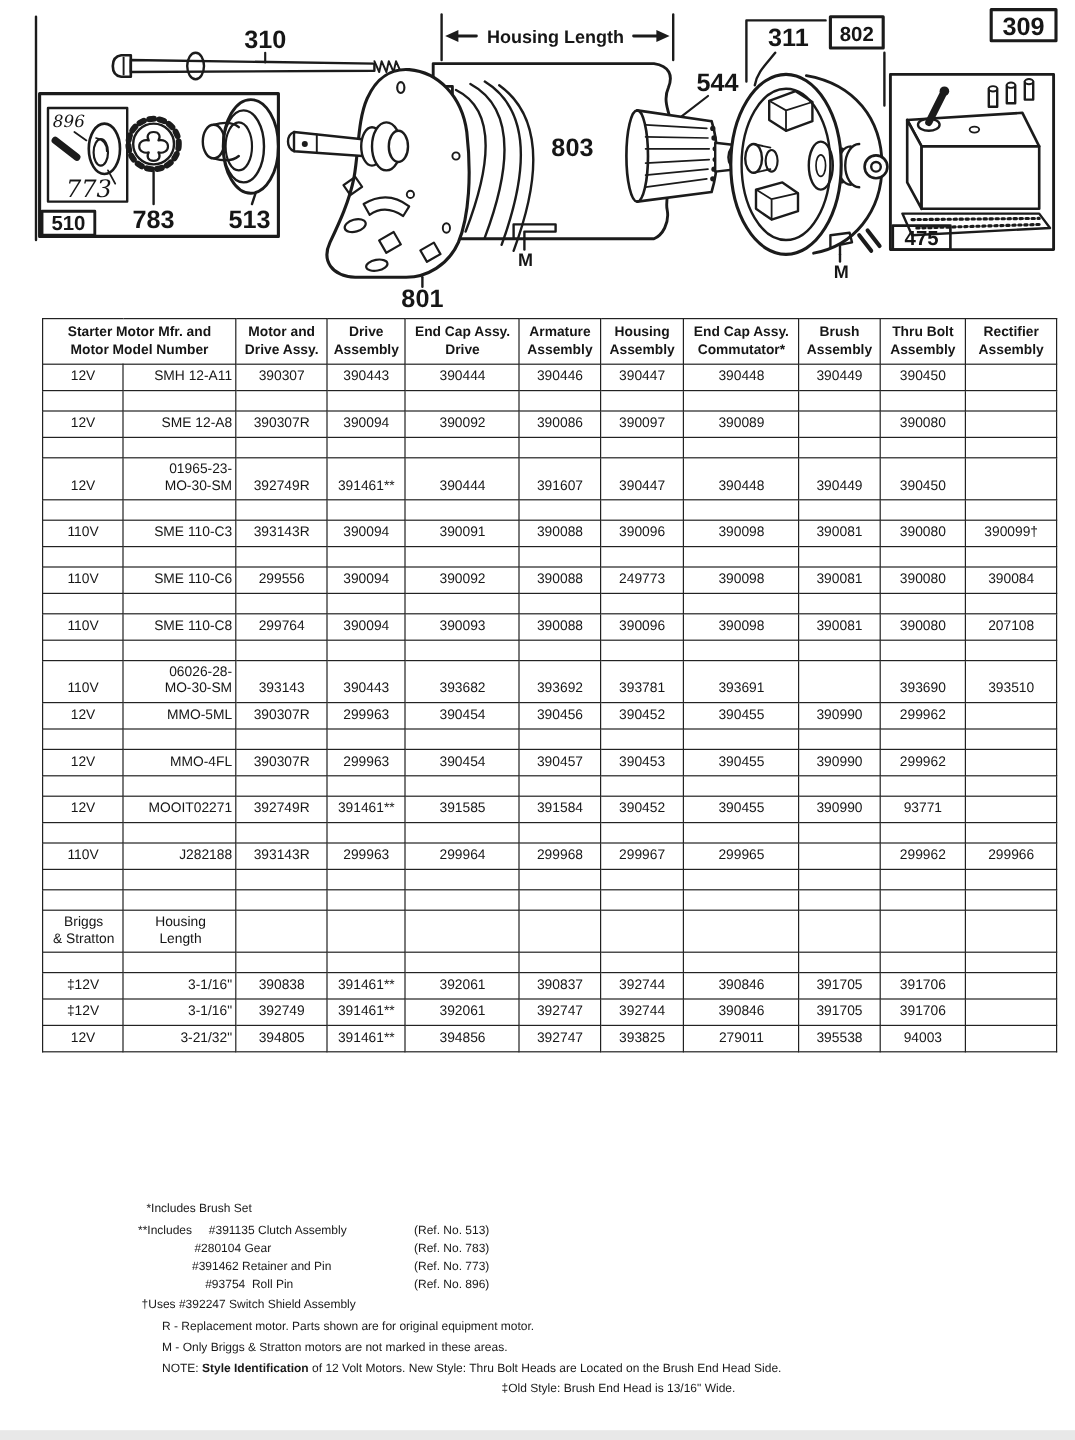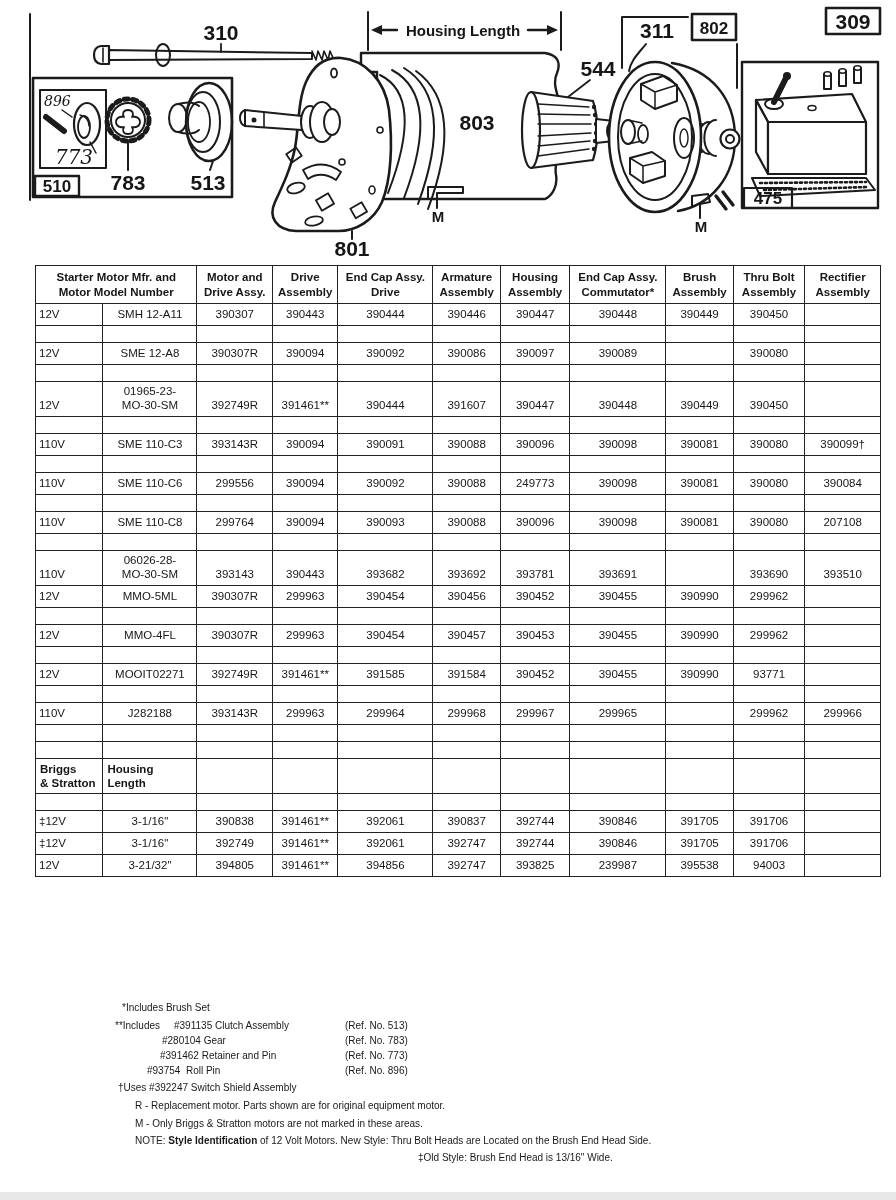--- a/index.html
+++ b/index.html
@@ -19,22 +19,22 @@
 
   table.parts{position:absolute;left:35px;top:265px;width:846px;border-collapse:collapse;
       table-layout:fixed;font-size:11.5px;color:#161616;}
   table.parts td,table.parts th{border:1.6px solid #222;padding:0 3px;overflow:hidden;
       line-height:1.22;vertical-align:middle;}
   table.parts th{font-weight:700;white-space:pre-line;text-align:center;}
   tr.h1{height:34px;} tr.h2{height:38px;}
   tr.section{height:16px;} tr.section td.sec{text-align:left;padding-left:6px;}
   tr.data{height:22px;} tr.blank{height:17px;} tr.tall{height:35px;} tr.section2{height:35px;}
   tr.tall td{vertical-align:bottom;padding-bottom:4px;}
-  tr.section2 td{text-align:left;white-space:pre-line;padding-left:4px;font-weight:bold;}
-  td.v{} td.m{text-align:center;white-space:pre-line;padding-left:4px;}
+  tr.section2 td{text-align:center;white-space:pre-line;padding-left:4px;}
+  td.v{text-align:center;} td.m{text-align:right;white-space:pre-line;padding-left:4px;}
   td.num{text-align:center;}
 
   .footnotes{position:absolute;left:0;top:998px;width:896px;height:200px;font-size:10px;color:#191919;}
   .fn{position:absolute;white-space:pre;}
   .fn b{font-weight:700;text-align:right;}
   .fn .ref{position:absolute;left:345px;top:0;}
 </style>
 </head>
 <body>
 
@@ -579,35 +579,35 @@
           <td class="num"></td>
         </tr>
         <tr class="data">
           <td class="v">12V</td>
           <td class="m">3-21/32"</td>
           <td class="num">394805</td>
           <td class="num">391461**</td>
           <td class="num">394856</td>
           <td class="num">392747</td>
           <td class="num">393825</td>
-          <td class="num">239987</td>
+          <td class="num">279011</td>
           <td class="num">395538</td>
           <td class="num">94003</td>
           <td class="num"></td>
         </tr>
       </tbody>
   </table>
 
   <div class="footnotes">
     <div class="fn" style="top:4px;left:122px">*Includes Brush Set</div>
     <div id="fn-includes">
         <div class="fn" style="top: 22px; left: 0px; width: 896px;"><span style="position: absolute; left: 115px;">**Includes</span><span style="position: absolute; left: 174px;">#391135 Clutch Assembly</span><span class="ref">(Ref. No. 513)</span></div>
         <div class="fn" style="top: 37px; left: 0px; width: 896px;"><span style="position: absolute; left: 162px;">#280104 Gear</span><span class="ref">(Ref. No. 783)</span></div>
         <div class="fn" style="top: 52px; left: 0px; width: 896px;"><span style="position: absolute; left: 160px;">#391462 Retainer and Pin</span><span class="ref">(Ref. No. 773)</span></div>
-        <div class="fn" style="top: 67px; left: 0px; width: 896px;"><span style="position: absolute; left: 147px;">#93754  Roll Pin</span><span class="ref">(Ref. No. 896)</span></div>
+        <div class="fn" style="top: 67px; left: 0px; width: 896px;"><span style="position: absolute; left: 171px;">#93754  Roll Pin</span><span class="ref">(Ref. No. 896)</span></div>
       </div>
     <div class="fn" style="top:84px;left:118px">†Uses #392247 Switch Shield Assembly</div>
     <div class="fn" style="top:102px;left:135px">R - Replacement motor. Parts shown are for original equipment motor.</div>
     <div class="fn" style="top:120px;left:135px">M - Only Briggs &amp; Stratton motors are not marked in these areas.</div>
     <div class="fn" style="top:137px;left:135px"><span>NOTE: </span><b>Style Identification</b><span> of 12 Volt Motors. New Style: Thru Bolt Heads are Located on the Brush End Head Side.</span></div>
     <div class="fn" style="top:154px;left:418px">‡Old Style: Brush End Head is 13/16" Wide.</div>
   </div>
 
 </div>
 

